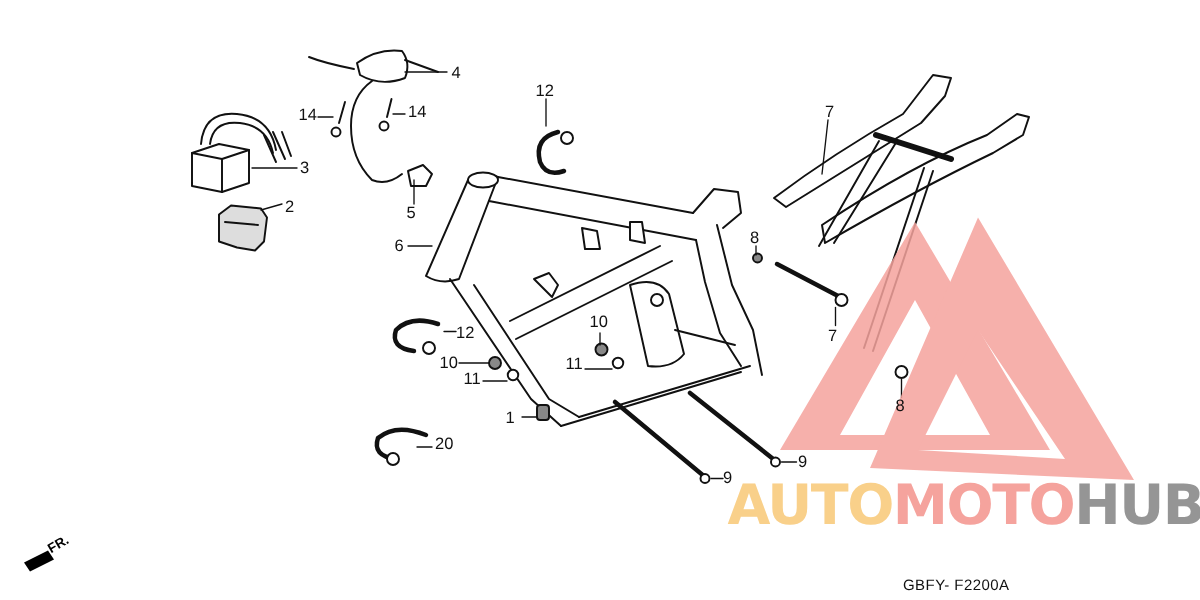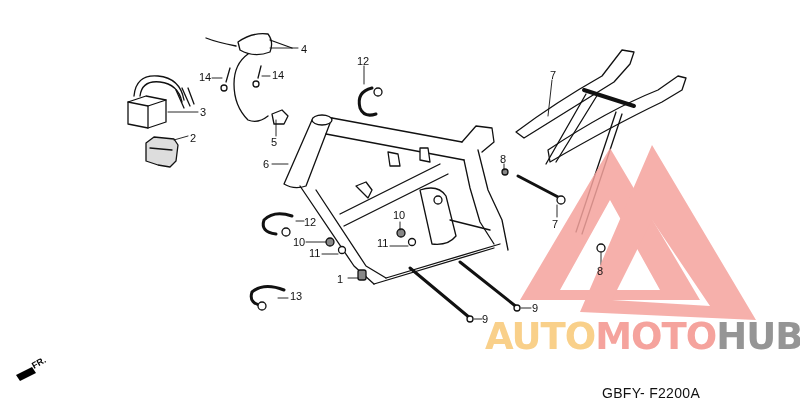--- a/index.html
+++ b/index.html
@@ -3,21 +3,21 @@
 <meta charset="utf-8">
 <style>
   html, body { margin:0; padding:0; background:#ffffff; }
   body { width:800px; height:400px; position:relative; overflow:hidden; font-family:"Liberation Sans", sans-serif; }
   #diagram { position:absolute; left:0; top:0; width:800px; height:400px; }
   .callout { position:absolute; font-family:"Liberation Sans", sans-serif; font-size:11px; color:#111; line-height:1; }
   .logo-text { position:absolute; left:470px; top:318px; font-family:"DejaVu Sans", sans-serif; font-weight:bold; font-size:37px; letter-spacing:-1px; line-height:1; white-space:nowrap;margin-left:15px; }
   .logo-auto { color:#f9d08a; }
   .logo-moto { color:#f5a39d; }
   .logo-hub { color:#959595; }
-  .code { position:absolute; left:602px; top:385px; font-size:14px; color:#111; font-family:"Liberation Sans", sans-serif; letter-spacing:0.3px; }
+  .code { position:absolute; left:602px; top:385px; font-size:10px; color:#111; font-family:"Liberation Sans", sans-serif; letter-spacing:0.3px; }
   .fr { position:absolute; left:30px; top:362px; font-size:9px; font-weight:bold; color:#000; transform:rotate(-30deg); transform-origin:left top; }
 </style>
 </head>
 <body>
 
 <svg id="diagram" viewBox="0 0 800 400" xmlns="http://www.w3.org/2000/svg">
   <g fill="none" stroke="#111" stroke-width="1.3" stroke-linecap="round" stroke-linejoin="round">
 
     <g>
       <path d="M146,143 l8,-6 l20,2 l4,6 l-2,16 l-6,6 l-12,-2 l-12,-4 z" fill="#ddd"></path>
@@ -192,21 +192,21 @@
 <div class="callout" style="left:500px;top:154px">8</div>
 <div class="callout" style="left:597px;top:266px">8</div>
 <div class="callout" style="left:482px;top:314px">9</div>
 <div class="callout" style="left:532px;top:303px">9</div>
 <div class="callout" style="left:293px;top:237px">10</div>
 <div class="callout" style="left:393px;top:210px">10</div>
 <div class="callout" style="left:309px;top:248px">11</div>
 <div class="callout" style="left:377px;top:238px">11</div>
 <div class="callout" style="left:357px;top:56px">12</div>
 <div class="callout" style="left:304px;top:217px">12</div>
-<div class="callout" style="left:290px;top:291px">13</div>
+<div class="callout" style="left:290px;top:291px">20</div>
 <div class="callout" style="left:199px;top:72px">14</div>
 <div class="callout" style="left:272px;top:70px">14</div>
 <div class="callout" style="left:552px;top:219px">7</div>
 
 <div class="logo-text">
   <span class="logo-auto">AUTO</span><span class="logo-moto">MOTO</span><span class="logo-hub">HUB</span>
 </div>
 
 <div class="code">GBFY- F2200A</div>
 

